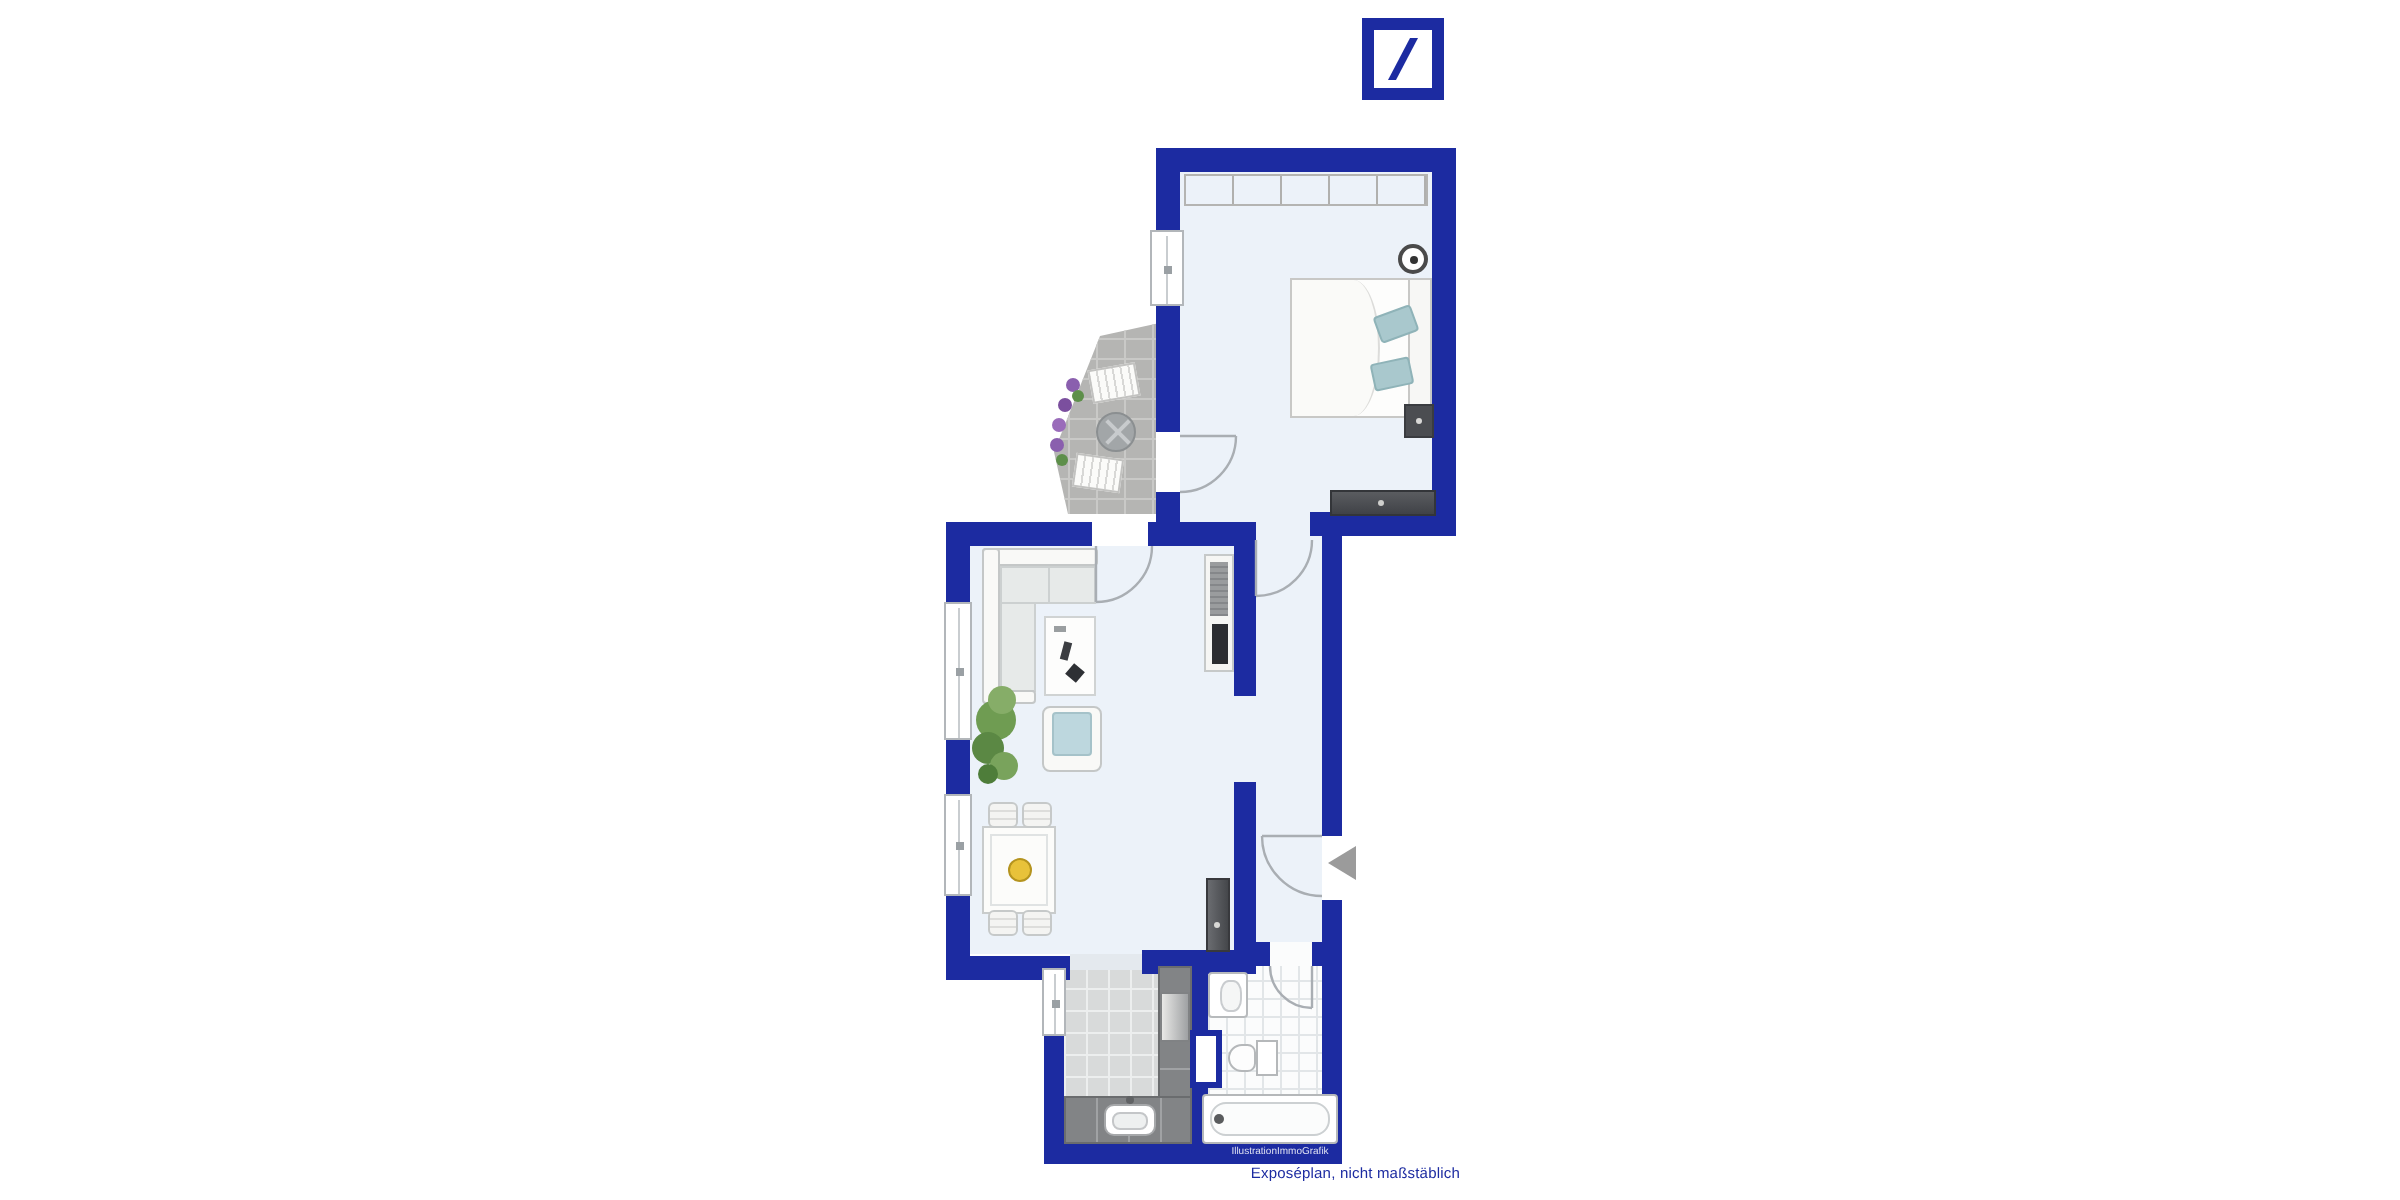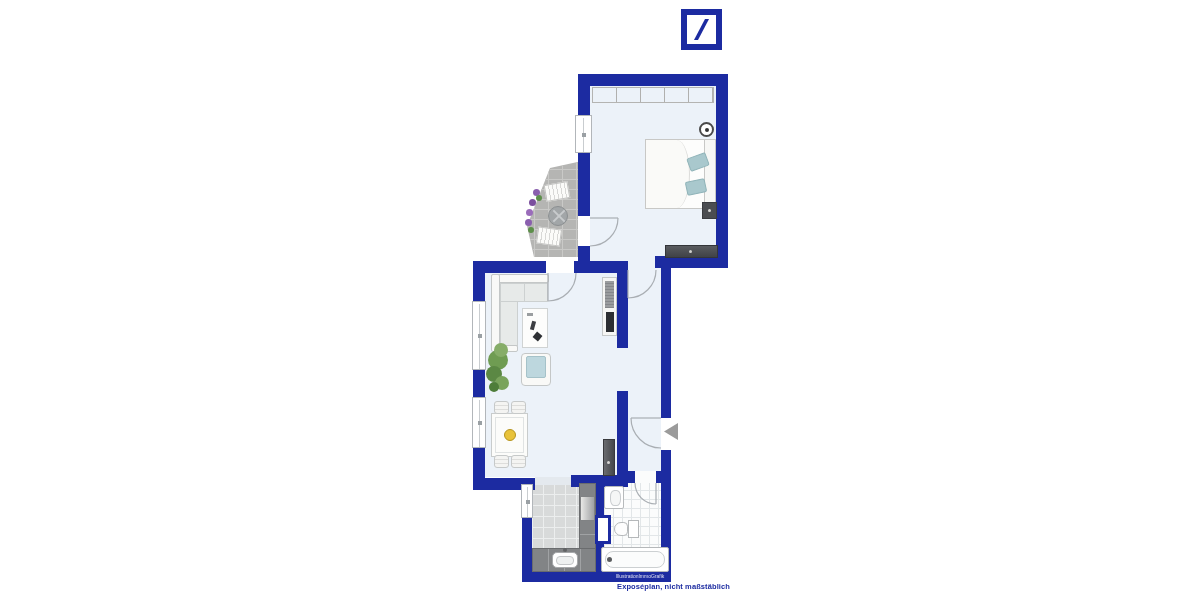--- a/index.html
+++ b/index.html
@@ -27,21 +27,21 @@
     repeating-linear-gradient(0deg,#e2e6e8 0 1px,transparent 1px 9px),
     repeating-linear-gradient(90deg,#e2e6e8 0 1px,transparent 1px 9px);}
   .tile-balcony{background-color:#b5b5b3;background-image:
     repeating-linear-gradient(0deg,#c9c9c7 0 1px,transparent 1px 10px),
     repeating-linear-gradient(90deg,#c9c9c7 0 1px,transparent 1px 14px);}
   .white-furn{background:#f9f9f7;border:1px solid #c4c7c7;border-radius:2px;}
   .cushion{background:#e7eae9;border:1px solid #ccd0d0;}
   .dark-furn{background:linear-gradient(180deg,#5a5c60,#404247);border:1px solid #333539;}
   .slats{background-color:#fbfbf9;border:1px solid #c2c2c0;background-image:repeating-linear-gradient(90deg,transparent 0 3px,#d8d8d6 3px 4px);}
   .chair{background:#f4f4f2;border:1px solid #c6c9c9;border-radius:3px;background-image:repeating-linear-gradient(0deg,transparent 0 3px,#dddddb 3px 4px);}
-  .footer{font-size:7.5px;font-weight:bold;color:var(--wall);letter-spacing:.1px;}
+  .footer{font-size:7.5px;font-weight:normal;color:var(--wall);letter-spacing:.1px;}
   .watermark{font-size:5px;color:rgba(255,255,255,.85);text-align:center;white-space:nowrap;overflow:hidden;}
 </style>
 </head>
 <body>
 
 <div class="canvas">
 
   <div class="abs floor" style="left:590px;top:85px;width:127px;height:183px;background:var(--floor);"></div>
   <div class="abs floor" style="left:628px;top:268px;width:33px;height:203px;background:var(--floor);"></div>
   <div class="abs floor" style="left:485px;top:273px;width:132px;height:204px;background:var(--floor);"></div>

